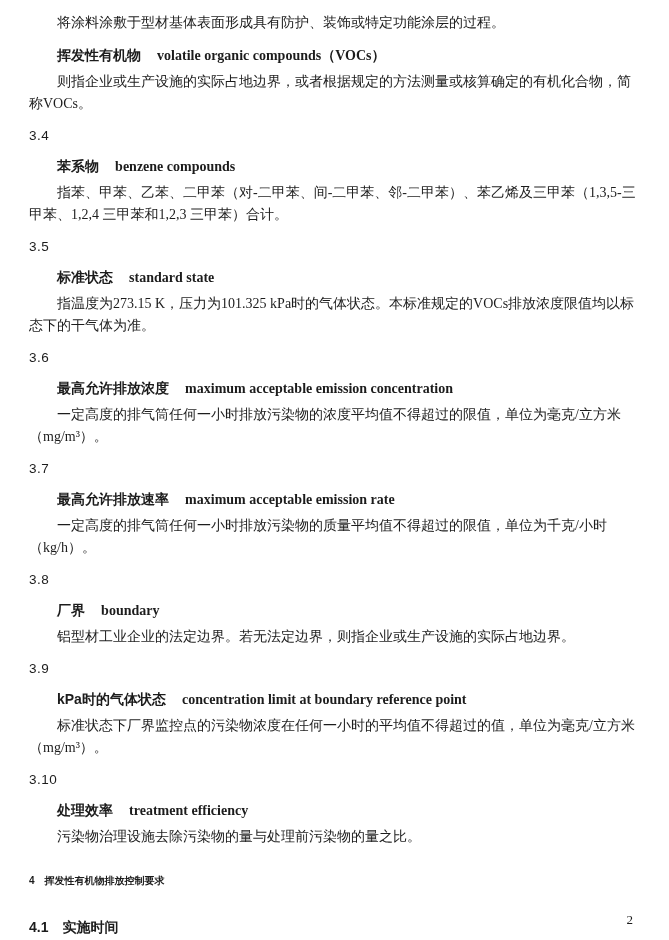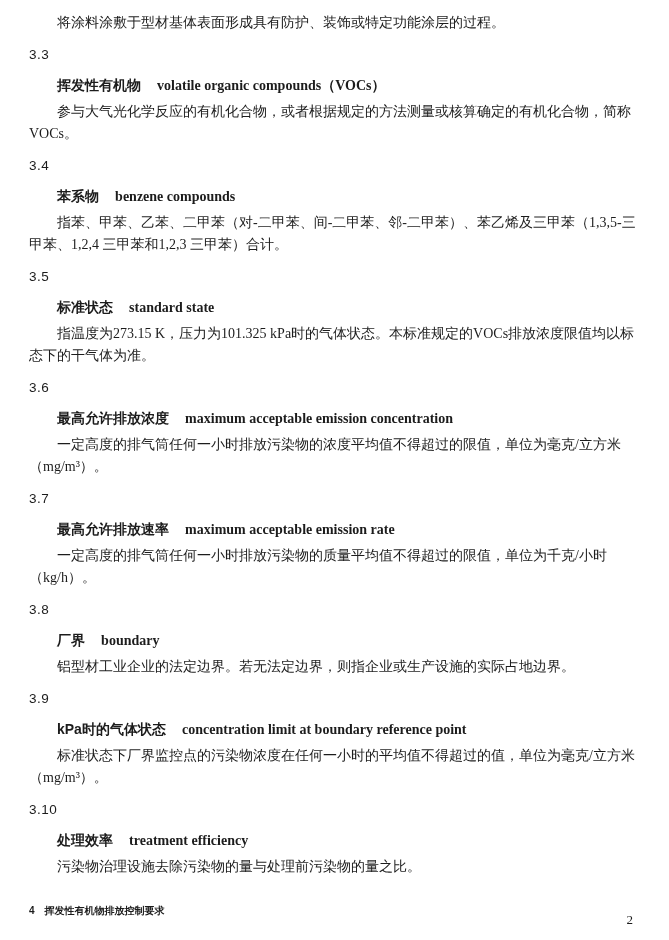--- a/index.html
+++ b/index.html
@@ -71,26 +71,25 @@
 </head>
 <body>
 
 <div class="page">
 
   <p class="indent">将涂料涂敷于型材基体表面形成具有防护、装饰或特定功能涂层的过程。</p>
 
   <div>
 
       <section class="definition">
-        <p class="def-number">3.3</p>
         <p class="def-heading">
           <span class="term-zh">挥发性有机物</span>
           <span class="term-en">volatile organic compounds（VOCs）</span>
         </p>
-        <p class="def-body indent">参与大气光化学反应的有机化合物，或者根据规定的方法测量或核算确定的有机化合物，简称VOCs。</p>
+        <p class="def-body indent">则指企业或生产设施的实际占地边界，或者根据规定的方法测量或核算确定的有机化合物，简称VOCs。</p>
       </section>
 
       <section class="definition">
         <p class="def-number">3.4</p>
         <p class="def-heading">
           <span class="term-zh">苯系物</span>
           <span class="term-en">benzene compounds</span>
         </p>
         <p class="def-body indent">指苯、甲苯、乙苯、二甲苯（对-二甲苯、间-二甲苯、邻-二甲苯）、苯乙烯及三甲苯（1,3,5-三甲苯、1,2,4 三甲苯和1,2,3 三甲苯）合计。</p>
       </section>

